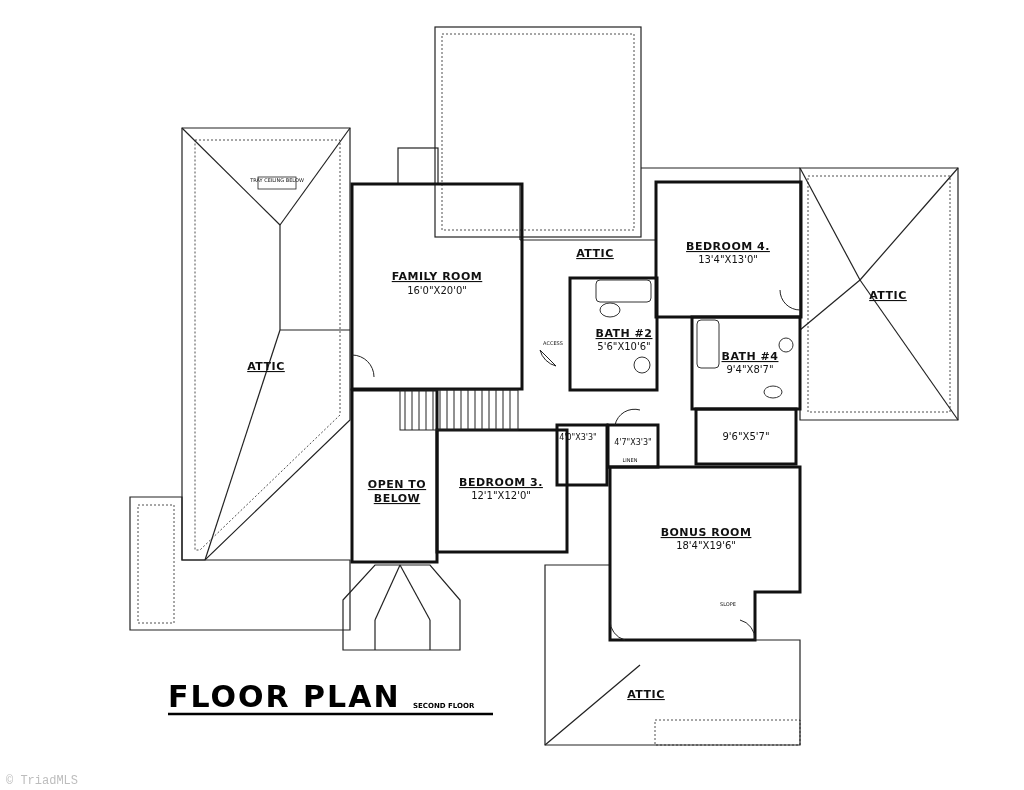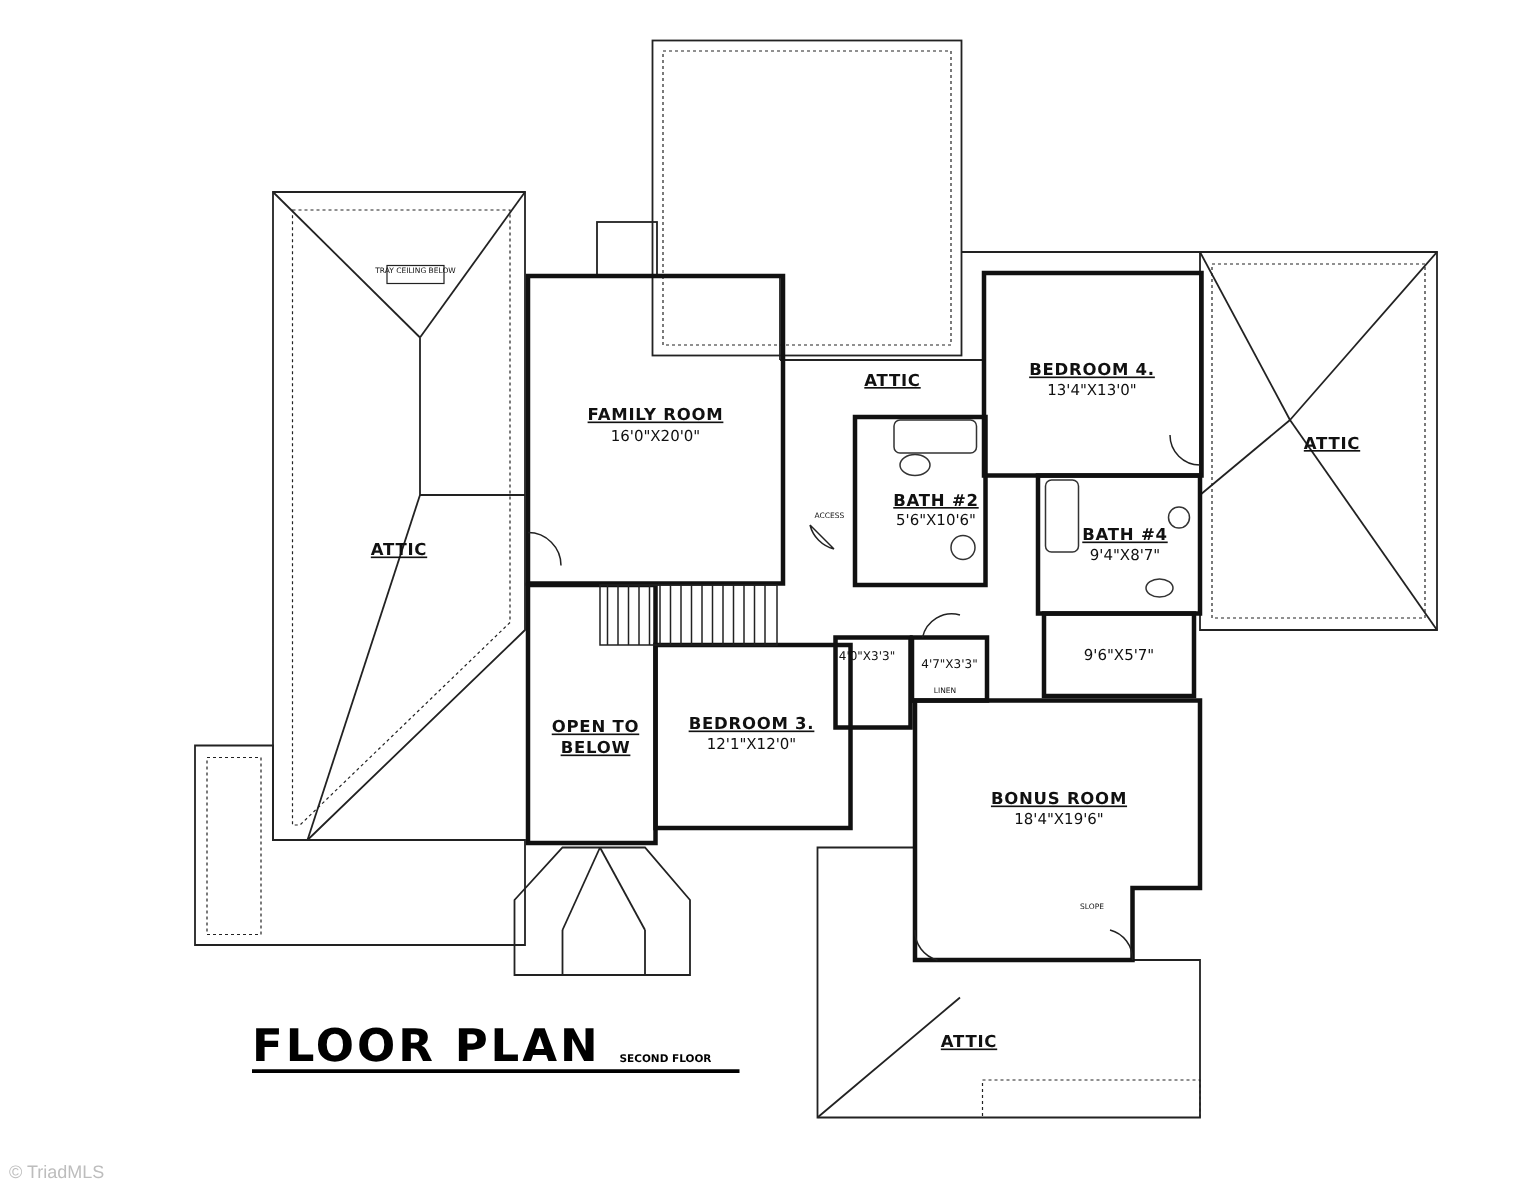--- a/index.html
+++ b/index.html
@@ -4,21 +4,21 @@
 <style>
   html, body { margin: 0; padding: 0; background: #ffffff; }
   body { width: 1024px; height: 790px; position: relative; overflow: hidden; font-family: "DejaVu Sans", sans-serif; }
   #plan { position: absolute; left: 0; top: 0; }
   .lbl { font-family: "DejaVu Sans", sans-serif; fill: #111; text-anchor: middle; }
   .room-name { font-size: 11px; font-weight: bold; letter-spacing: 0.5px; text-decoration: underline; }
   .room-dim { font-size: 10px; }
   .small { font-size: 5px; }
   .title { font-size: 30px; font-weight: bold; letter-spacing: 2px; fill: #000; text-anchor: start; }
   .subtitle { font-size: 7px; font-weight: bold; fill: #000; text-anchor: start; }
-  .wm { position: absolute; left: 6px; top: 774px; color: #bdbdbd; font-size: 12px; font-family: Liberation Sans, sans-serif; }
+  .wm { position: absolute; left: 6px; top: 774px; color: #bdbdbd; font-size: 12px; font-family: Liberation Mono, monospace; }
 </style>
 </head>
 <body>
 
 <svg id="plan" width="1024" height="790" viewBox="0 0 1024 790" xmlns="http://www.w3.org/2000/svg">
   <g fill="none" stroke="#222" stroke-width="1.2">
 
     <rect x="435" y="27" width="206" height="210"></rect>
     <rect x="442" y="34" width="192" height="196" stroke-dasharray="2,2" stroke-width="0.8"></rect>
 

